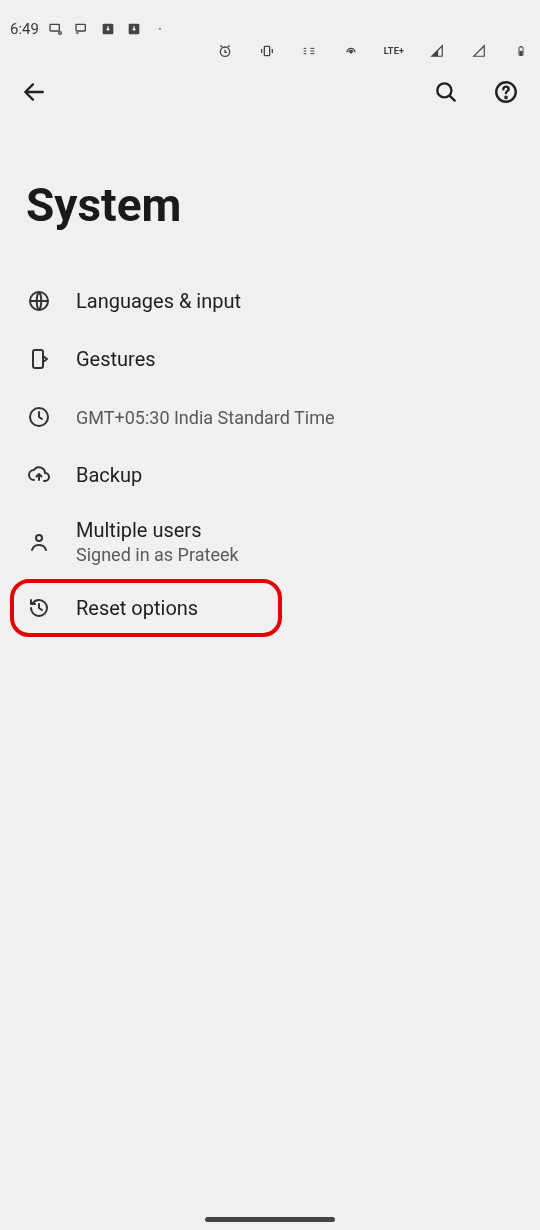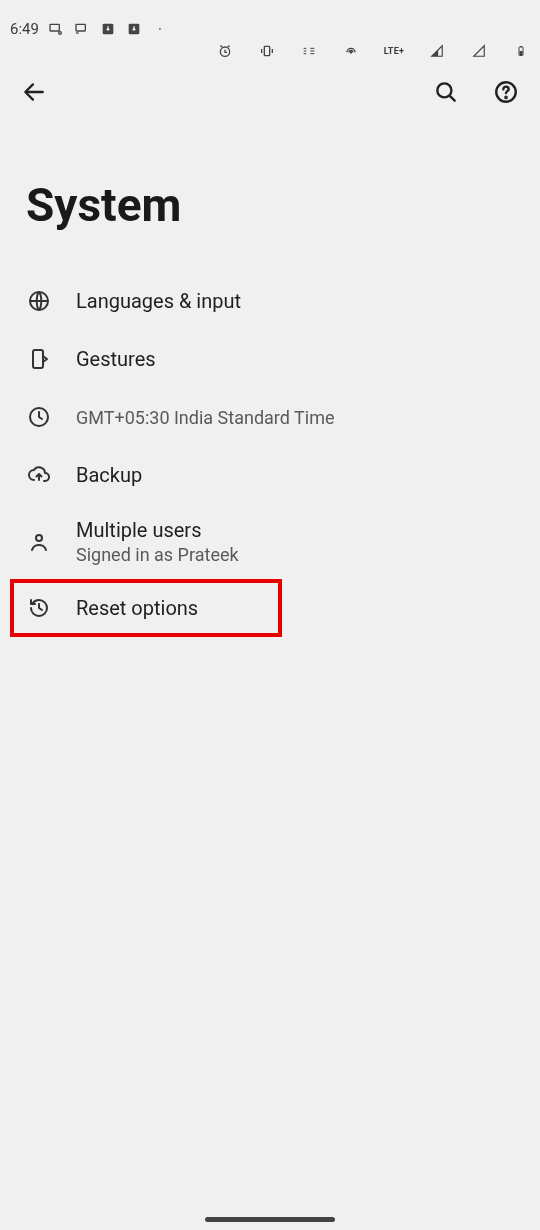--- a/index.html
+++ b/index.html
@@ -93,20 +93,21 @@
     font-size: 18px;
     color: #5a5a5a;
   }
   
   .item.highlighted {
     outline: 4px solid #e60202;
     outline-offset: -4px;
     margin-left: 10px;
     margin-right: 258px;
     padding-left: 16px;
+    border-radius: 19px;
   }
   
   .nav-handle {
     position: absolute;
     bottom: 8px;
     left: 50%;
     transform: translateX(-50%);
     width: 130px; height: 5px;
     background: #444;
     border-radius: 3px;

